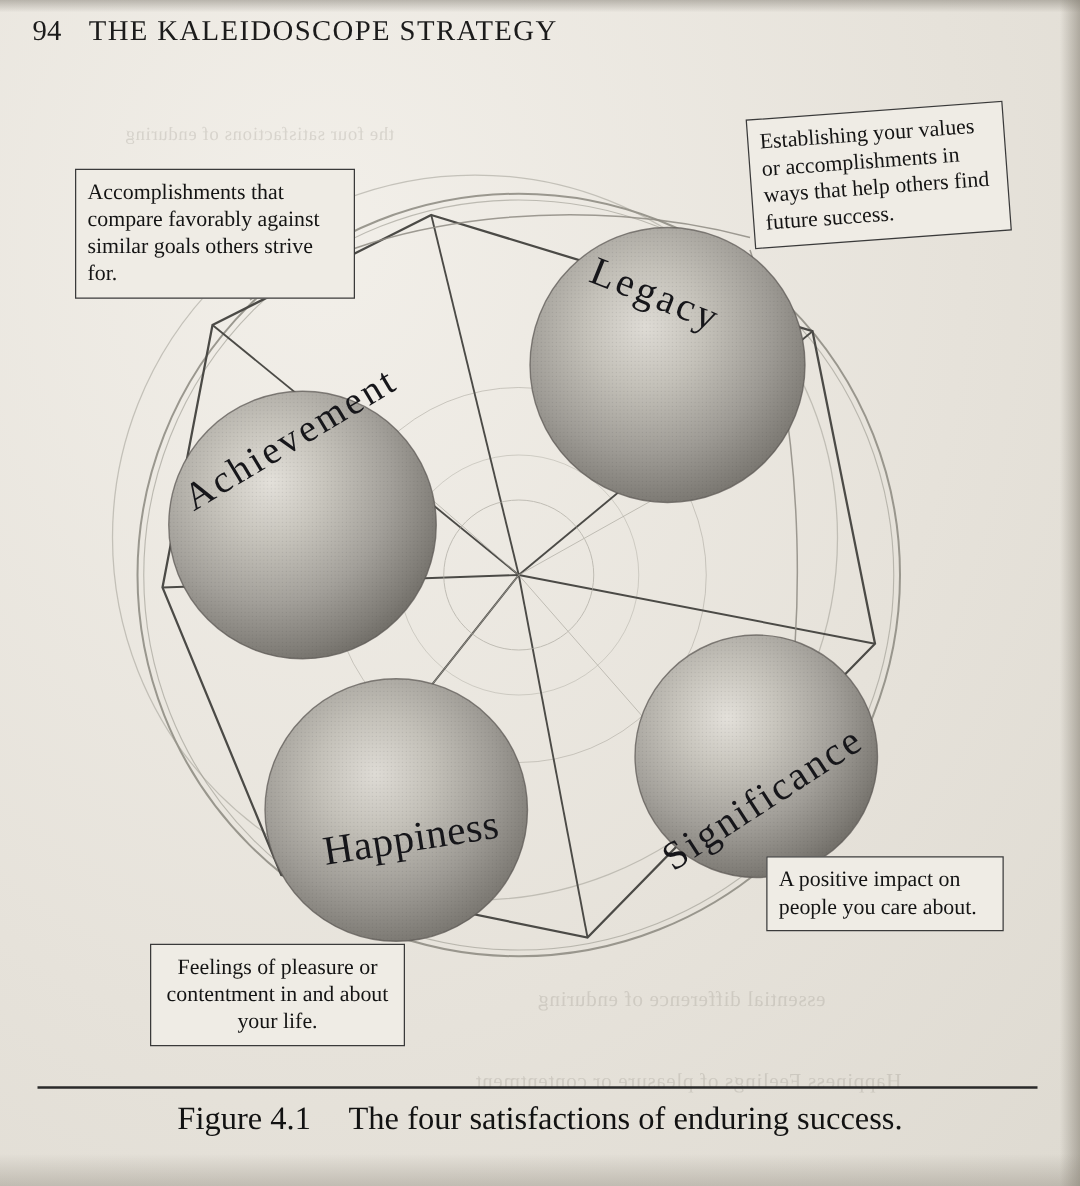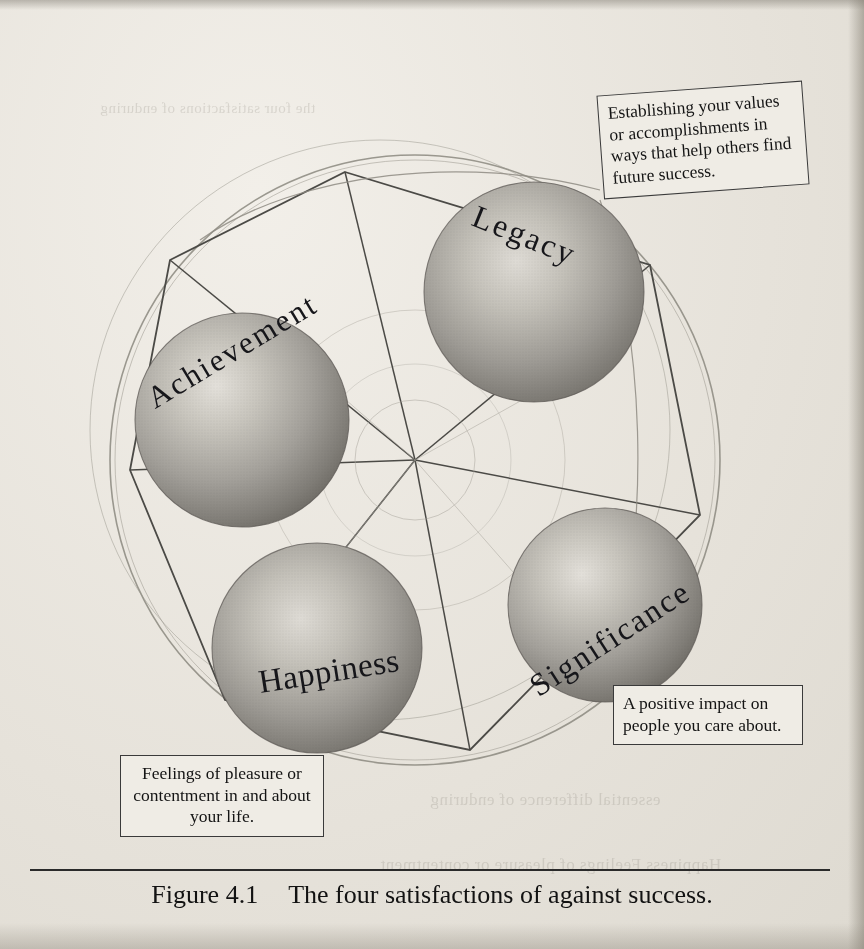--- a/index.html
+++ b/index.html
@@ -187,20 +187,24 @@
 <div id="page">
 
   <div class="page-edge-top"></div>
   <div class="page-edge-right"></div>
   <div class="page-edge-bottom"></div>
 
   <div class="ghost" style="left:430px; top:790px;">essential difference of enduring</div>
   <div class="ghost" style="left:380px; top:855px;">Happiness Feelings of pleasure or contentment</div>
   <div class="ghost" style="left:100px; top:100px; font-size:15px;">the four satisfactions of enduring</div>
 
+  <div id="header">
+    <span class="folio">94</span>
+    <span class="running-head">THE KALEIDOSCOPE STRATEGY</span>
+  </div>
 
   <div id="figure">
 
     <svg width="864" height="800" viewBox="0 0 864 800">
       <defs>
         <radialGradient id="sphereGrad" cx="38%" cy="34%" r="72%">
           <stop offset="0%" stop-color="#e3e0da"></stop>
           <stop offset="28%" stop-color="#c8c5bd"></stop>
           <stop offset="62%" stop-color="#a3a09a"></stop>
           <stop offset="88%" stop-color="#807d77"></stop>
@@ -268,25 +272,26 @@
         <circle cx="317" cy="588" r="105" fill="url(#dots)"></circle>
         <circle cx="317" cy="588" r="105" fill="none" stroke="#5d5a55" stroke-width="1.1" opacity="0.75"></circle>
       </g>
     </svg>
 
     <div class="sphere-label" id="label-achievement">Achievement</div>
     <div class="sphere-label" id="label-legacy">Legacy</div>
     <div class="sphere-label" id="label-significance">Significance</div>
     <div class="sphere-label" id="label-happiness">Happiness</div>
 
+    <div class="callout" id="callout-achievement">Accomplishments that compare favorably against similar goals others strive for.</div>
     <div class="callout" id="callout-legacy">Establishing your values or accomplishments in ways that help others find future success.</div>
     <div class="callout" id="callout-significance">A positive impact on people you care about.</div>
     <div class="callout" id="callout-happiness">Feelings of pleasure or contentment in and about your life.</div>
   </div>
 
   <div id="rule"></div>
 
   <div id="caption">
     <span class="fig-num">Figure 4.1</span>
-    <span>The four satisfactions of against success.</span>
+    <span>The four satisfactions of enduring success.</span>
   </div>
 
 </div>
 
 </body></html>

